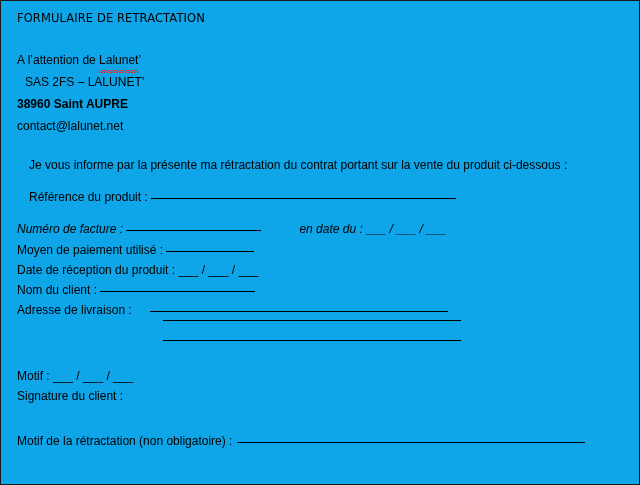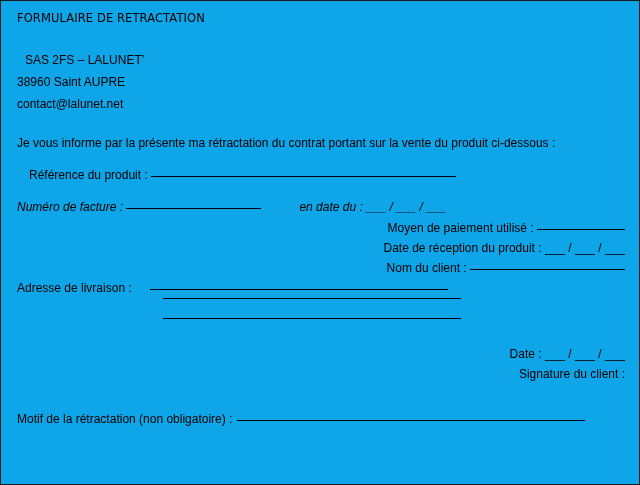--- a/index.html
+++ b/index.html
@@ -46,21 +46,21 @@
     font-size: 12px;
   }
 
   
   .gap-lg { height: 24px; }
   .gap-md { height: 17px; }
   .gap-sm { height: 10px; }
   .gap-xs { height: 6px; }
 
   .addr-line { height: 20px; line-height: 20px; }
-  .tight     { height: 20px; line-height: 20px; text-align: right; }
+  .tight     { height: 20px; line-height: 20px; }
 
   
   .misspelled {
     position: relative;
     display: inline-block;
   }
   .misspelled::after {
     content: "";
     position: absolute;
     left: 0;
@@ -106,31 +106,34 @@
 </head>
 <body>
 
 <div class="page">
   <div class="doc-body">
 
     <div class="doc-title">FORMULAIRE DE RETRACTATION</div>
 
     <div class="gap-lg"></div>
 
+    <div class="line" style="height:22px;line-height:22px;">
+      <span>A l’attention de </span><span class="misspelled">Lalunet</span><span>’</span>
+    </div>
 
     <div class="line" style="height:22px;line-height:22px;margin-left:8px;">SAS 2FS – LALUNET’</div>
 
 
-    <div class="line" style="height:22px;line-height:22px;">38960 Saint AUPRE</div>
+    <div class="line" style="height:22px;line-height:22px;font-weight:bold;">38960 Saint AUPRE</div>
 
     <div class="line" style="height:22px;line-height:22px;">contact@lalunet.net</div>
 
     <div class="gap-md"></div>
 
-    <div class="line" style="height:22px;line-height:22px;">Je vous informe par la présente ma rétractation du contrat portant sur la vente du produit ci-dessous :</div>
+    <div class="line" style="height:22px;line-height:22px;margin-left:12px;">Je vous informe par la présente ma rétractation du contrat portant sur la vente du produit ci-dessous :</div>
 
     <div class="gap-sm"></div>
 
     <div class="line" style="height:22px;line-height:22px;margin-left:12px;">
       <span>Référence du produit :</span>
       <span class="rule rule-ref"></span>
     </div>
 
     <div class="gap-sm"></div>
 
@@ -163,21 +166,21 @@
       <div class="rule-row"></div>
     </div>
 
     <div class="addr-line">
       <div class="rule-row"></div>
     </div>
 
     <div class="gap-xs"></div>
 
     <div class="line tight">
-      <span>Date :</span>
+      <span>Motif :</span>
       <span>___ / ___ / ___</span>
     </div>
 
     <div class="line tight">
       <span>Signature du client :</span>
     </div>
 
     <div class="gap-lg"></div>
 
     <div class="line" style="height:22px;line-height:22px;">

